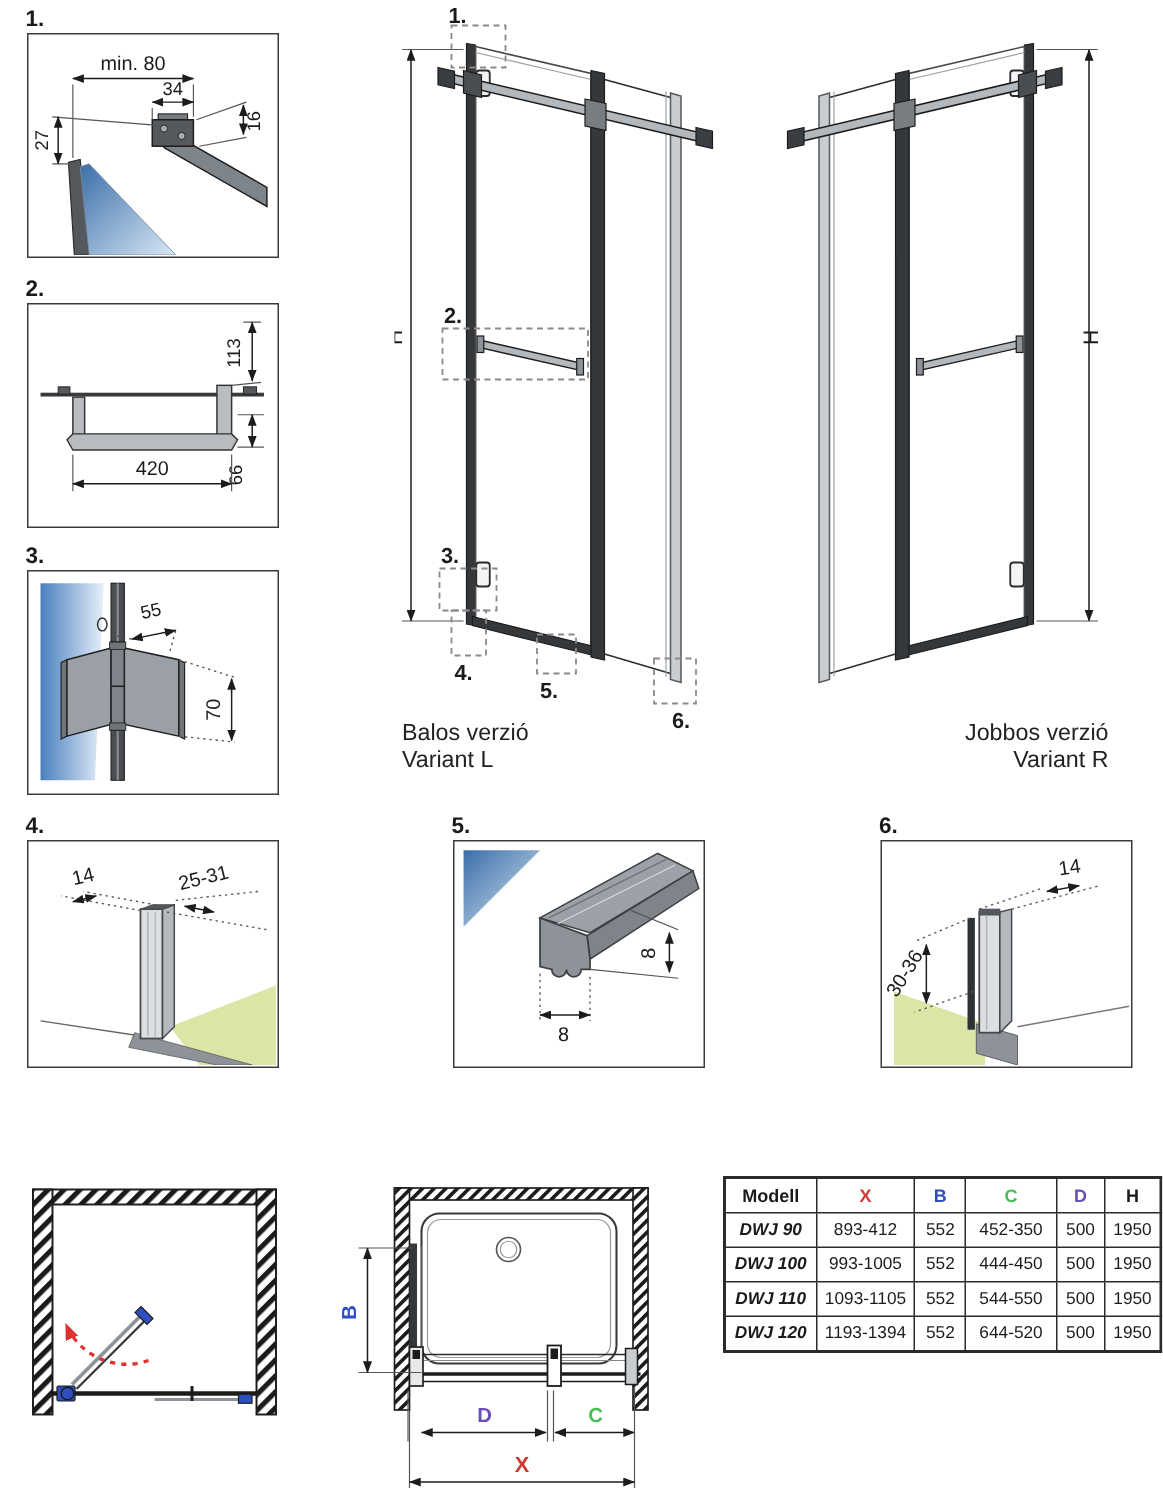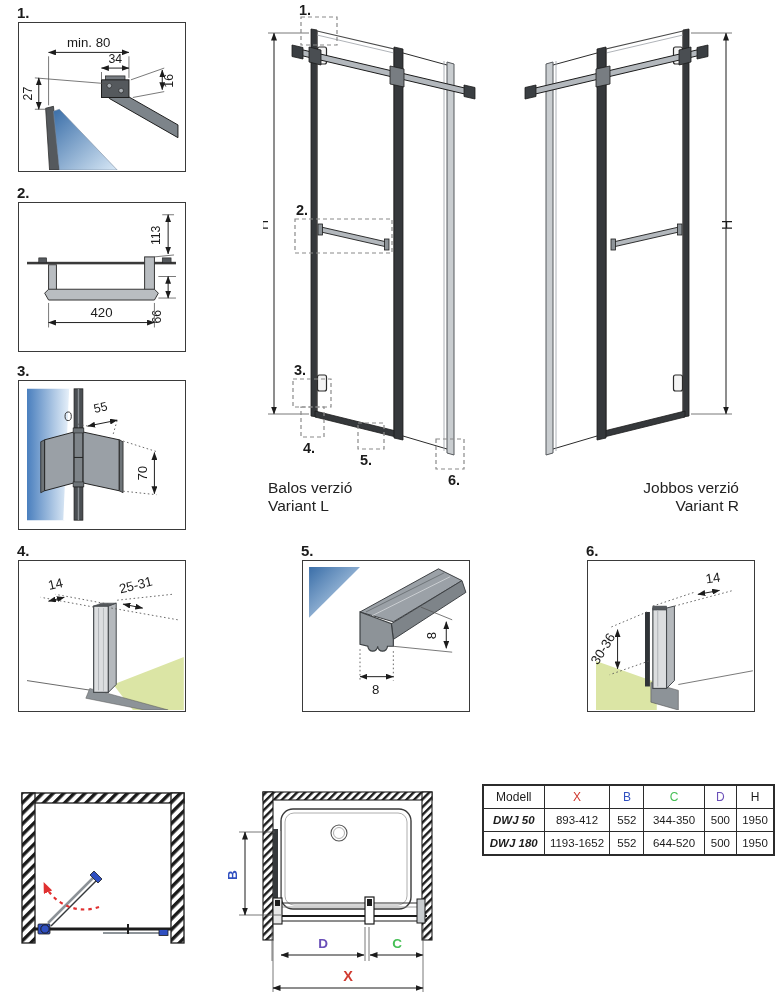--- a/index.html
+++ b/index.html
@@ -16,21 +16,21 @@
   .dot{stroke:#555;stroke-width:0.9;stroke-dasharray:1.6 2.6;}
   .dim{stroke:#1c1c1c;stroke-width:1;}
   .dashbox{fill:none;stroke:#8a8a8a;stroke-width:1.2;stroke-dasharray:4 3;}
   .marklbl{font-size:14.5px;font-weight:600;}
   .caption{font-size:15.5px;fill:#222;}
   .plan-dim{font-size:13.5px;font-weight:700;text-anchor:middle;}
   .blue{fill:var(--dim-blue);} .red{fill:var(--dim-red);} .green{fill:var(--dim-green);} .purple{fill:var(--dim-purple);}
   .spec-table{position:absolute;left:482px;top:784px;border-collapse:collapse;border:2px solid #2b2b2b;
               font-size:11.5px;background:#fff;table-layout:fixed;}
   .spec-table th,.spec-table td{border:1.5px solid #2b2b2b;text-align:center;padding:2px 3px;height:18px;white-space:nowrap;}
-  .spec-table th{font-size:12px;font-weight:400;}
+  .spec-table th{font-size:12px;font-weight:700;}
   .spec-table td.model{font-weight:700;font-style:italic;}
   .c-x{color:var(--dim-red);} .c-b{color:var(--dim-blue);} .c-c{color:var(--dim-green);} .c-d{color:var(--dim-purple);}
 </style>
 </head>
 <body>
 
 <div class="page">
 
 <svg width="0" height="0" style="position:absolute" aria-hidden="true">
   <defs>
@@ -358,30 +358,46 @@
       <th style="width:55px">Modell</th>
       <th style="width:60px" class="c-x">X</th>
       <th style="width:29px" class="c-b">B</th>
       <th style="width:56px" class="c-c">C</th>
       <th style="width:27px" class="c-d">D</th>
       <th style="width:31px">H</th>
     </tr>
   </thead>
   <tbody>
     <tr>
-      <td class="model">DWJ 50</td>
+      <td class="model">DWJ 90</td>
       <td>893-412</td>
       <td>552</td>
-      <td>344-350</td>
+      <td>452-350</td>
       <td>500</td>
       <td>1950</td>
     </tr>
     <tr>
-      <td class="model">DWJ 180</td>
-      <td>1193-1652</td>
+      <td class="model">DWJ 100</td>
+      <td>993-1005</td>
+      <td>552</td>
+      <td>444-450</td>
+      <td>500</td>
+      <td>1950</td>
+    </tr>
+    <tr>
+      <td class="model">DWJ 110</td>
+      <td>1093-1105</td>
+      <td>552</td>
+      <td>544-550</td>
+      <td>500</td>
+      <td>1950</td>
+    </tr>
+    <tr>
+      <td class="model">DWJ 120</td>
+      <td>1193-1394</td>
       <td>552</td>
       <td>644-520</td>
       <td>500</td>
       <td>1950</td>
     </tr>
   </tbody>
 </table>
 
 </div>
 

